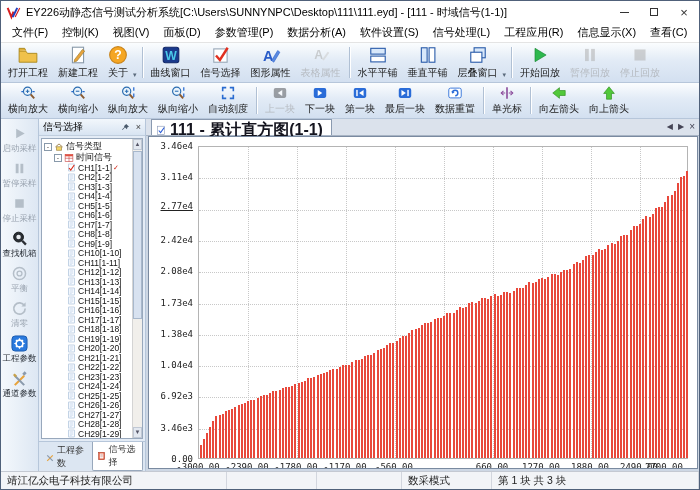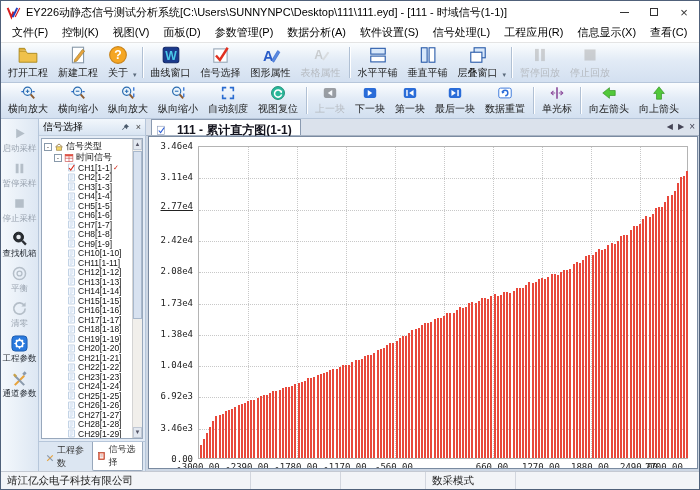--- a/index.html
+++ b/index.html
@@ -65,21 +65,21 @@
   .vs-thumb { margin:1px 0; height:168px; background:#d8e2f0; border:1px solid #a8b8cc; }
   .vs-fill { flex:1; }
   .sp-tabs { flex:0 0 18px; display:flex; align-items:stretch; gap:1px; padding:0 2px; background:#dce6f2; border-top:1px solid #b6c6da; }
   .sp-tab { display:flex; align-items:center; gap:2px; font-size:9px; padding:1px 4px; color:#333; }
   .sp-tab .t-ic { width:10px; height:10px; margin:0; }
   .sp-tab.active { background:#fff; border:1px solid #98a8bc; border-top:none; border-radius:0 0 2px 2px; }
 
   
   .mdi { flex:1; display:flex; flex-direction:column; background:#cdd7e4; min-width:0; }
   .mdi-tabbar { flex:0 0 16px; display:flex; align-items:flex-end; background:#dbe2ec; border-bottom:1px solid #a8b4c4; padding-left:5px; position:relative; }
-  .mdi-tab { display:flex; align-items:center; gap:10px; background:#fff; border:1px solid #8a9ab0; border-bottom:none; padding:7px 8px 1px 4px; height:16px; font-size:12px; font-weight:bold; color:#15151f; }
+  .mdi-tab { display:flex; align-items:center; gap:3px; background:#fff; border:1px solid #8a9ab0; border-bottom:none; padding:7px 8px 1px 4px; height:16px; font-size:16px; font-weight:bold; color:#15151f; }
   .mdi-tab .t-ic { width:11px; height:11px; margin:0; }
   .mdi-nav { position:absolute; right:4px; top:2px; display:flex; gap:5px; font-size:8px; color:#445; align-items:center; }
   .mdi-doc { flex:1; margin:0 1px 2px 2px; background:#fff; border:1px solid #7a8aa0; position:relative; overflow:hidden; }
   .plot { position:absolute; left:49px; top:9px; width:490px; height:313px; border:1px solid #b4b4b4; background:#fff; }
   .ylab { position:absolute; left:0; width:44px; text-align:right; font-family:"DejaVu Sans Mono",monospace; font-size:9px; color:#222; }
   .xlab { position:absolute; width:64px; text-align:center; font-family:"DejaVu Sans Mono",monospace; font-size:9px; color:#222; }
   .gridh { position:absolute; left:0; right:0; height:0; border-top:1px dotted #c8c8c8; }
   .gridv { position:absolute; top:0; bottom:0; width:0; border-left:1px dotted #c8c8c8; }
   .bar { position:absolute; bottom:0; width:2px; }
 
@@ -226,20 +226,28 @@
               <rect x="5.5" y="2.5" width="10" height="9" fill="#d8e8fa" stroke="#2a5caa"></rect>
               <rect x="2.5" y="6.5" width="10" height="9" fill="#fff" stroke="#2a5caa"></rect>
             </svg>
           </span>
           <span class="lbl">层叠窗口</span>
         </div>
       </div>
       <div class="tb-overflow">▾</div>
       <div class="tb-sep"></div>
       <div class="tb-group">
+        <div class="tb-btn">
+          <span class="ic">
+            <svg viewBox="0 0 18 18">
+              <path d="M4.5 3l10 6-10 6z" fill="#2eb84e" stroke="#1a8a34" stroke-width=".6"></path>
+            </svg>
+          </span>
+          <span class="lbl">开始回放</span>
+        </div>
         <div class="tb-btn disabled">
           <span class="ic">
             <svg viewBox="0 0 18 18">
               <rect x="4.5" y="3.5" width="3.4" height="11" fill="#aab8c6"></rect>
               <rect x="10" y="3.5" width="3.4" height="11" fill="#aab8c6"></rect>
             </svg>
           </span>
           <span class="lbl">暂停回放</span>
         </div>
         <div class="tb-btn disabled">
@@ -298,30 +306,20 @@
           </span>
           <span class="lbl">纵向缩小</span>
         </div>
         <div class="tb-btn">
           <span class="ic">
             <svg viewBox="0 0 18 18">
               <path d="M3 7V3h4M11 3h4v4M15 11v4h-4M7 15H3v-4" fill="none" stroke="#2a6cd0" stroke-width="1.8"></path>
             </svg>
           </span>
           <span class="lbl">自动刻度</span>
-        </div>
-        <div class="tb-btn">
-          <span class="ic">
-            <svg viewBox="0 0 18 18">
-              <circle cx="9" cy="9" r="7.3" fill="#2ab89a" stroke="#1a8a72"></circle>
-              <path d="M12.5 7.5A4 4 0 1 0 13 10.5" fill="none" stroke="#fff" stroke-width="1.7"></path>
-              <path d="M13.8 6l-.5 3.2-2.6-1.4z" fill="#fff"></path>
-            </svg>
-          </span>
-          <span class="lbl">视图复位</span>
         </div>
       </div>
       <div class="tb-sep"></div>
       <div class="tb-group">
         <div class="tb-btn disabled">
           <span class="ic">
             <svg viewBox="0 0 18 18">
               <rect x="2" y="3.5" width="14" height="11" rx="2" fill="#2a6cd8"></rect>
               <path d="M11.5 5.5L6.5 9l5 3.5z" fill="#fff"></path>
             </svg>
@@ -1023,19 +1021,20 @@
           <div class="xlab" style="left: 360px; top: 325px;">1270.00</div>
           <div class="xlab" style="left: 409px; top: 325px;">1880.00</div>
           <div class="xlab" style="left: 458px; top: 325px;">2490.00</div>
           <div class="xlab" style="left: 483px; top: 325px;">2700.00</div>
         </div>
     </div>
 
   </div>
 
   <div class="statusbar" id="statusbar">
-      <div class="sb-cell" style="width: 250px;">靖江亿众电子科技有限公司</div>
+      <div class="sb-cell" style="width: 226px;">靖江亿众电子科技有限公司</div>
       <div class="sb-cell" style="width: 90px;"></div>
       <div class="sb-cell" style="width: 85px;"></div>
       <div class="sb-cell" style="width: 90px;">数采模式</div>
+      <div class="sb-cell" style="flex: 1 1 0%;">第 1 块 共 3 块</div>
     </div>
 
 </div>
 
 </body></html>

